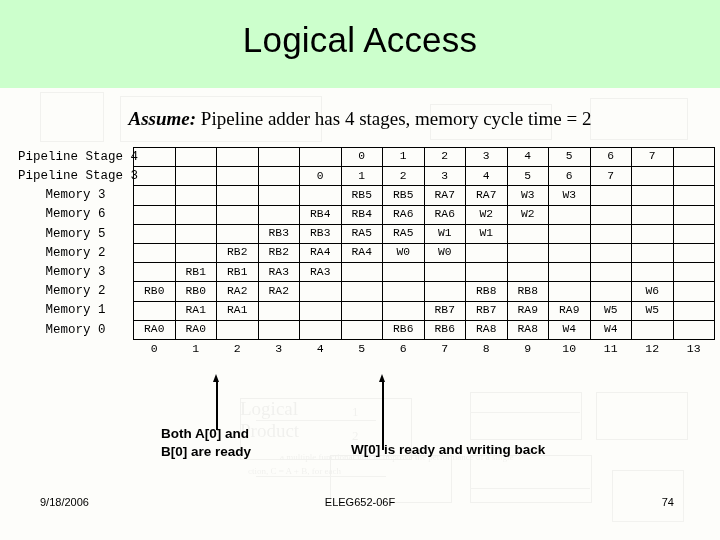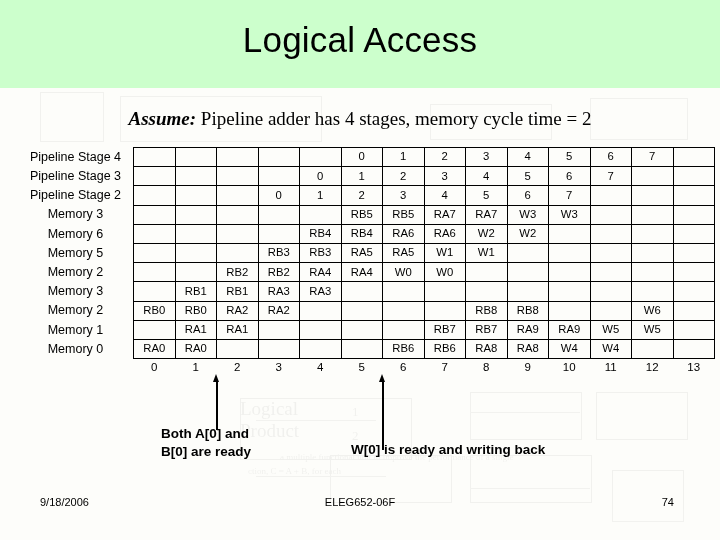--- a/index.html
+++ b/index.html
@@ -87,21 +87,21 @@
     left: 18px;
     top: 147px;
     width: 682px;
     height: 243px;
     z-index: 3;
   }
   table.grid {
     border-collapse: collapse;
     table-layout: fixed;
     width: 682px;
-    font-family: Liberation Sans, sans-serif;
+    font-family: Liberation Mono, monospace;
     font-size: 11.5px;
     color: #000;
   }
   table.grid td {
     height: 18.2px;
     padding: 0;
     text-align: center;
     vertical-align: middle;
     line-height: 1;
   }
@@ -269,37 +269,20 @@
             <td class="cell" style="width: 40.5px;">2</td>
             <td class="cell" style="width: 40.5px;">3</td>
             <td class="cell" style="width: 40.5px;">4</td>
             <td class="cell" style="width: 40.5px;">5</td>
             <td class="cell" style="width: 40.5px;">6</td>
             <td class="cell" style="width: 40.5px;">7</td>
             <td class="cell" style="width: 40.5px;"></td>
             <td class="cell" style="width: 40.5px;"></td>
           </tr>
           <tr>
-            <td class="rowlabel">Pipeline Stage 2</td>
-            <td class="cell" style="width: 40.5px;"></td>
-            <td class="cell" style="width: 40.5px;"></td>
-            <td class="cell" style="width: 40.5px;"></td>
-            <td class="cell" style="width: 40.5px;">0</td>
-            <td class="cell" style="width: 40.5px;">1</td>
-            <td class="cell" style="width: 40.5px;">2</td>
-            <td class="cell" style="width: 40.5px;">3</td>
-            <td class="cell" style="width: 40.5px;">4</td>
-            <td class="cell" style="width: 40.5px;">5</td>
-            <td class="cell" style="width: 40.5px;">6</td>
-            <td class="cell" style="width: 40.5px;">7</td>
-            <td class="cell" style="width: 40.5px;"></td>
-            <td class="cell" style="width: 40.5px;"></td>
-            <td class="cell" style="width: 40.5px;"></td>
-          </tr>
-          <tr>
             <td class="rowlabel">Memory 3</td>
             <td class="cell" style="width: 40.5px;"></td>
             <td class="cell" style="width: 40.5px;"></td>
             <td class="cell" style="width: 40.5px;"></td>
             <td class="cell" style="width: 40.5px;"></td>
             <td class="cell" style="width: 40.5px;"></td>
             <td class="cell" style="width: 40.5px;">RB5</td>
             <td class="cell" style="width: 40.5px;">RB5</td>
             <td class="cell" style="width: 40.5px;">RA7</td>
             <td class="cell" style="width: 40.5px;">RA7</td>

